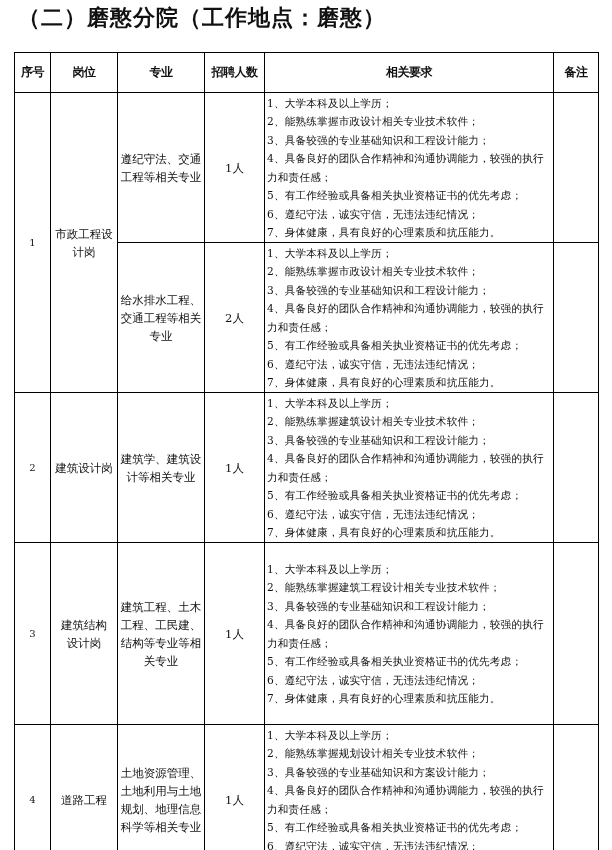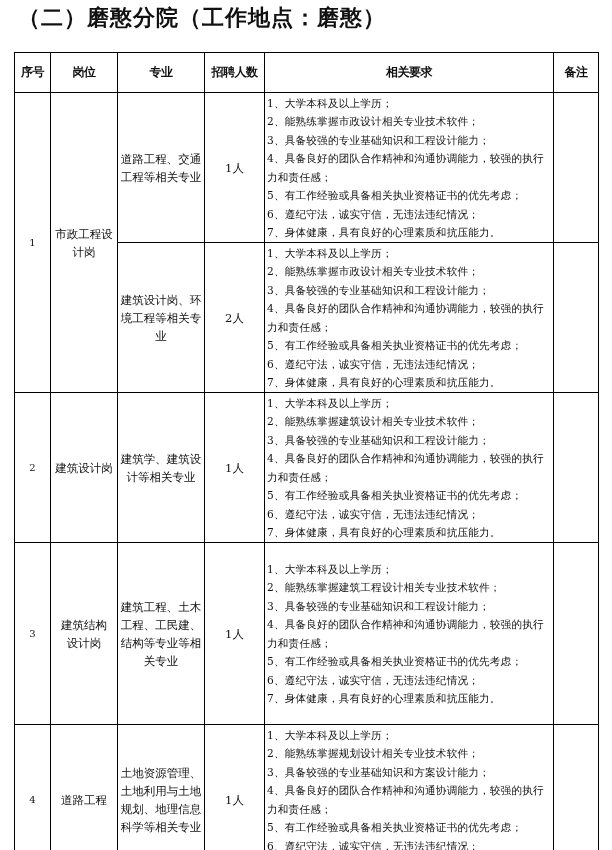--- a/index.html
+++ b/index.html
@@ -44,36 +44,36 @@
       <th>招聘人数</th>
       <th>相关要求</th>
       <th>备注</th>
     </tr>
   </thead>
   <tbody>
 
     <tr class="r150">
       <td class="c seq" rowspan="2">1</td>
       <td class="c" rowspan="2" style="padding:0 2px">市政工程设计岗</td>
-      <td class="c major">道路工程、交通工程等相关专业</td>
+      <td class="c major">遵纪守法、交通工程等相关专业</td>
       <td class="c">1人</td>
       <td class="req">
         <div>1、大学本科及以上学历；</div>
         <div>2、能熟练掌握市政设计相关专业技术软件；</div>
         <div>3、具备较强的专业基础知识和工程设计能力；</div>
         <div class="wrap">4、具备良好的团队合作精神和沟通协调能力，较强的执行力和责任感；</div>
         <div>5、有工作经验或具备相关执业资格证书的优先考虑；</div>
         <div>6、遵纪守法，诚实守信，无违法违纪情况；</div>
         <div>7、身体健康，具有良好的心理素质和抗压能力。</div>
       </td>
       <td></td>
     </tr>
 
     <tr class="r150">
-      <td class="c major">建筑设计岗、环境工程等相关专业</td>
+      <td class="c major">给水排水工程、交通工程等相关专业</td>
       <td class="c">2人</td>
       <td class="req">
         <div>1、大学本科及以上学历；</div>
         <div>2、能熟练掌握市政设计相关专业技术软件；</div>
         <div>3、具备较强的专业基础知识和工程设计能力；</div>
         <div class="wrap">4、具备良好的团队合作精神和沟通协调能力，较强的执行力和责任感；</div>
         <div>5、有工作经验或具备相关执业资格证书的优先考虑；</div>
         <div>6、遵纪守法，诚实守信，无违法违纪情况；</div>
         <div>7、身体健康，具有良好的心理素质和抗压能力。</div>
       </td>

